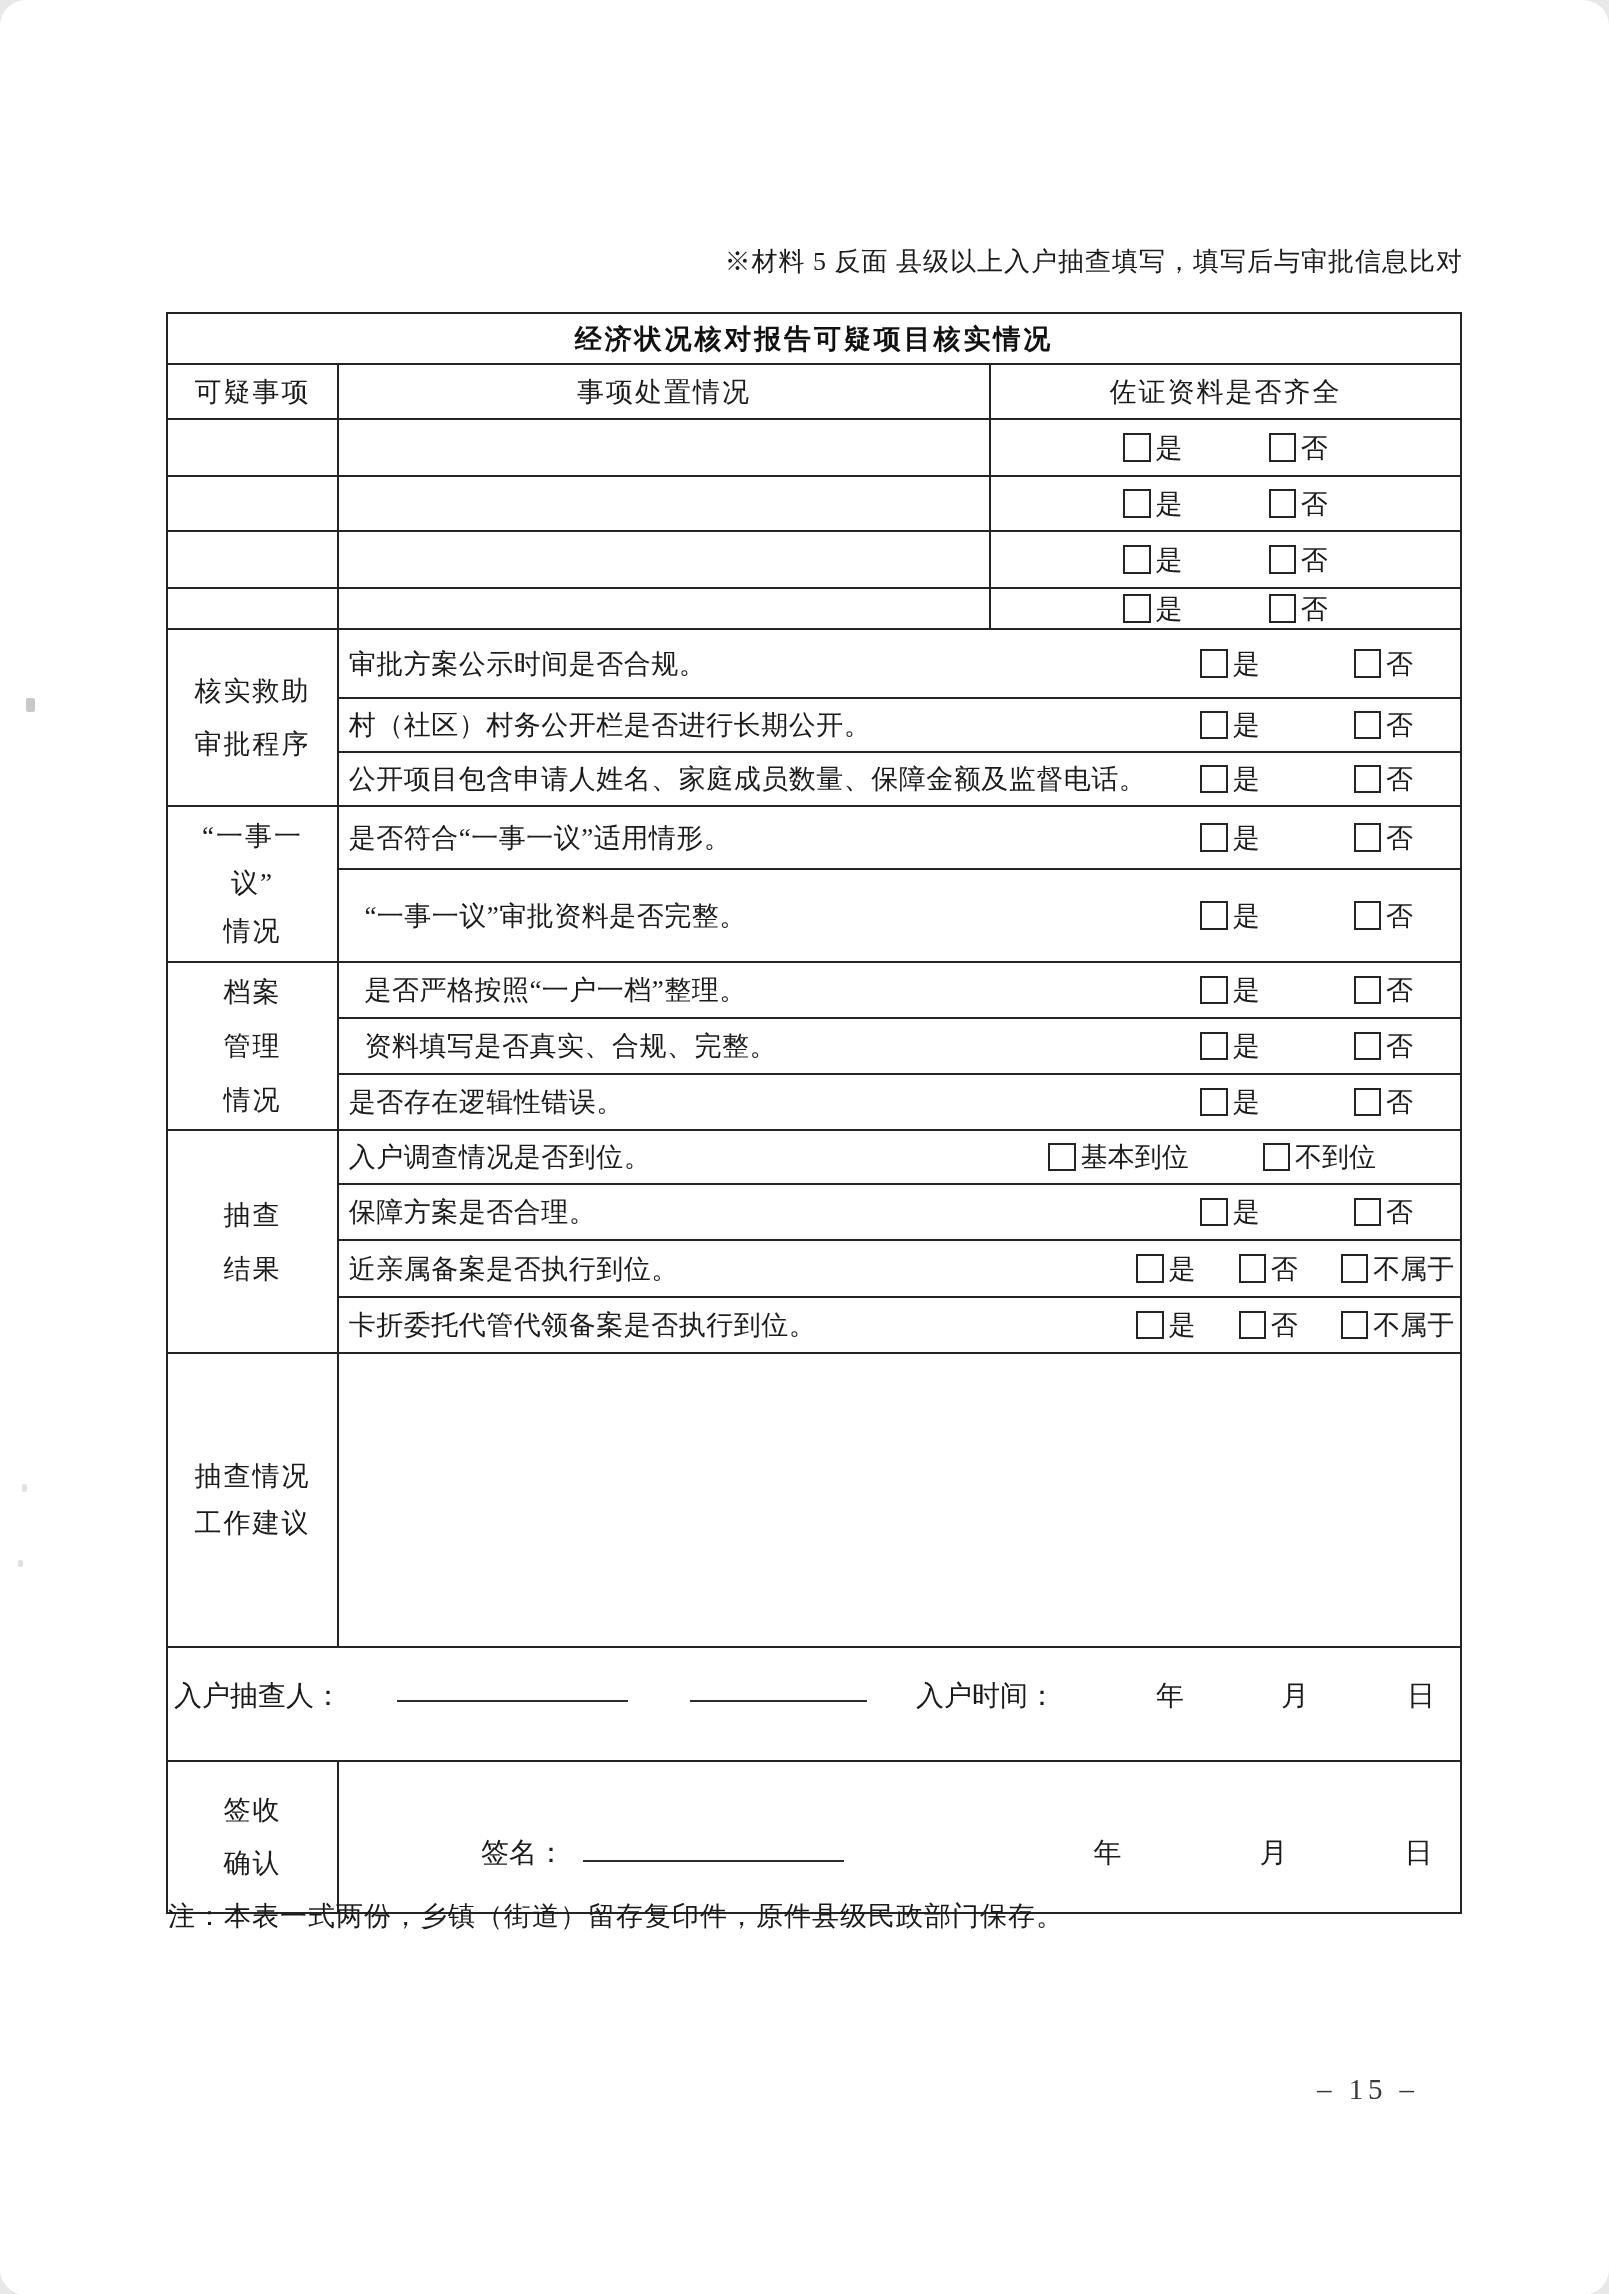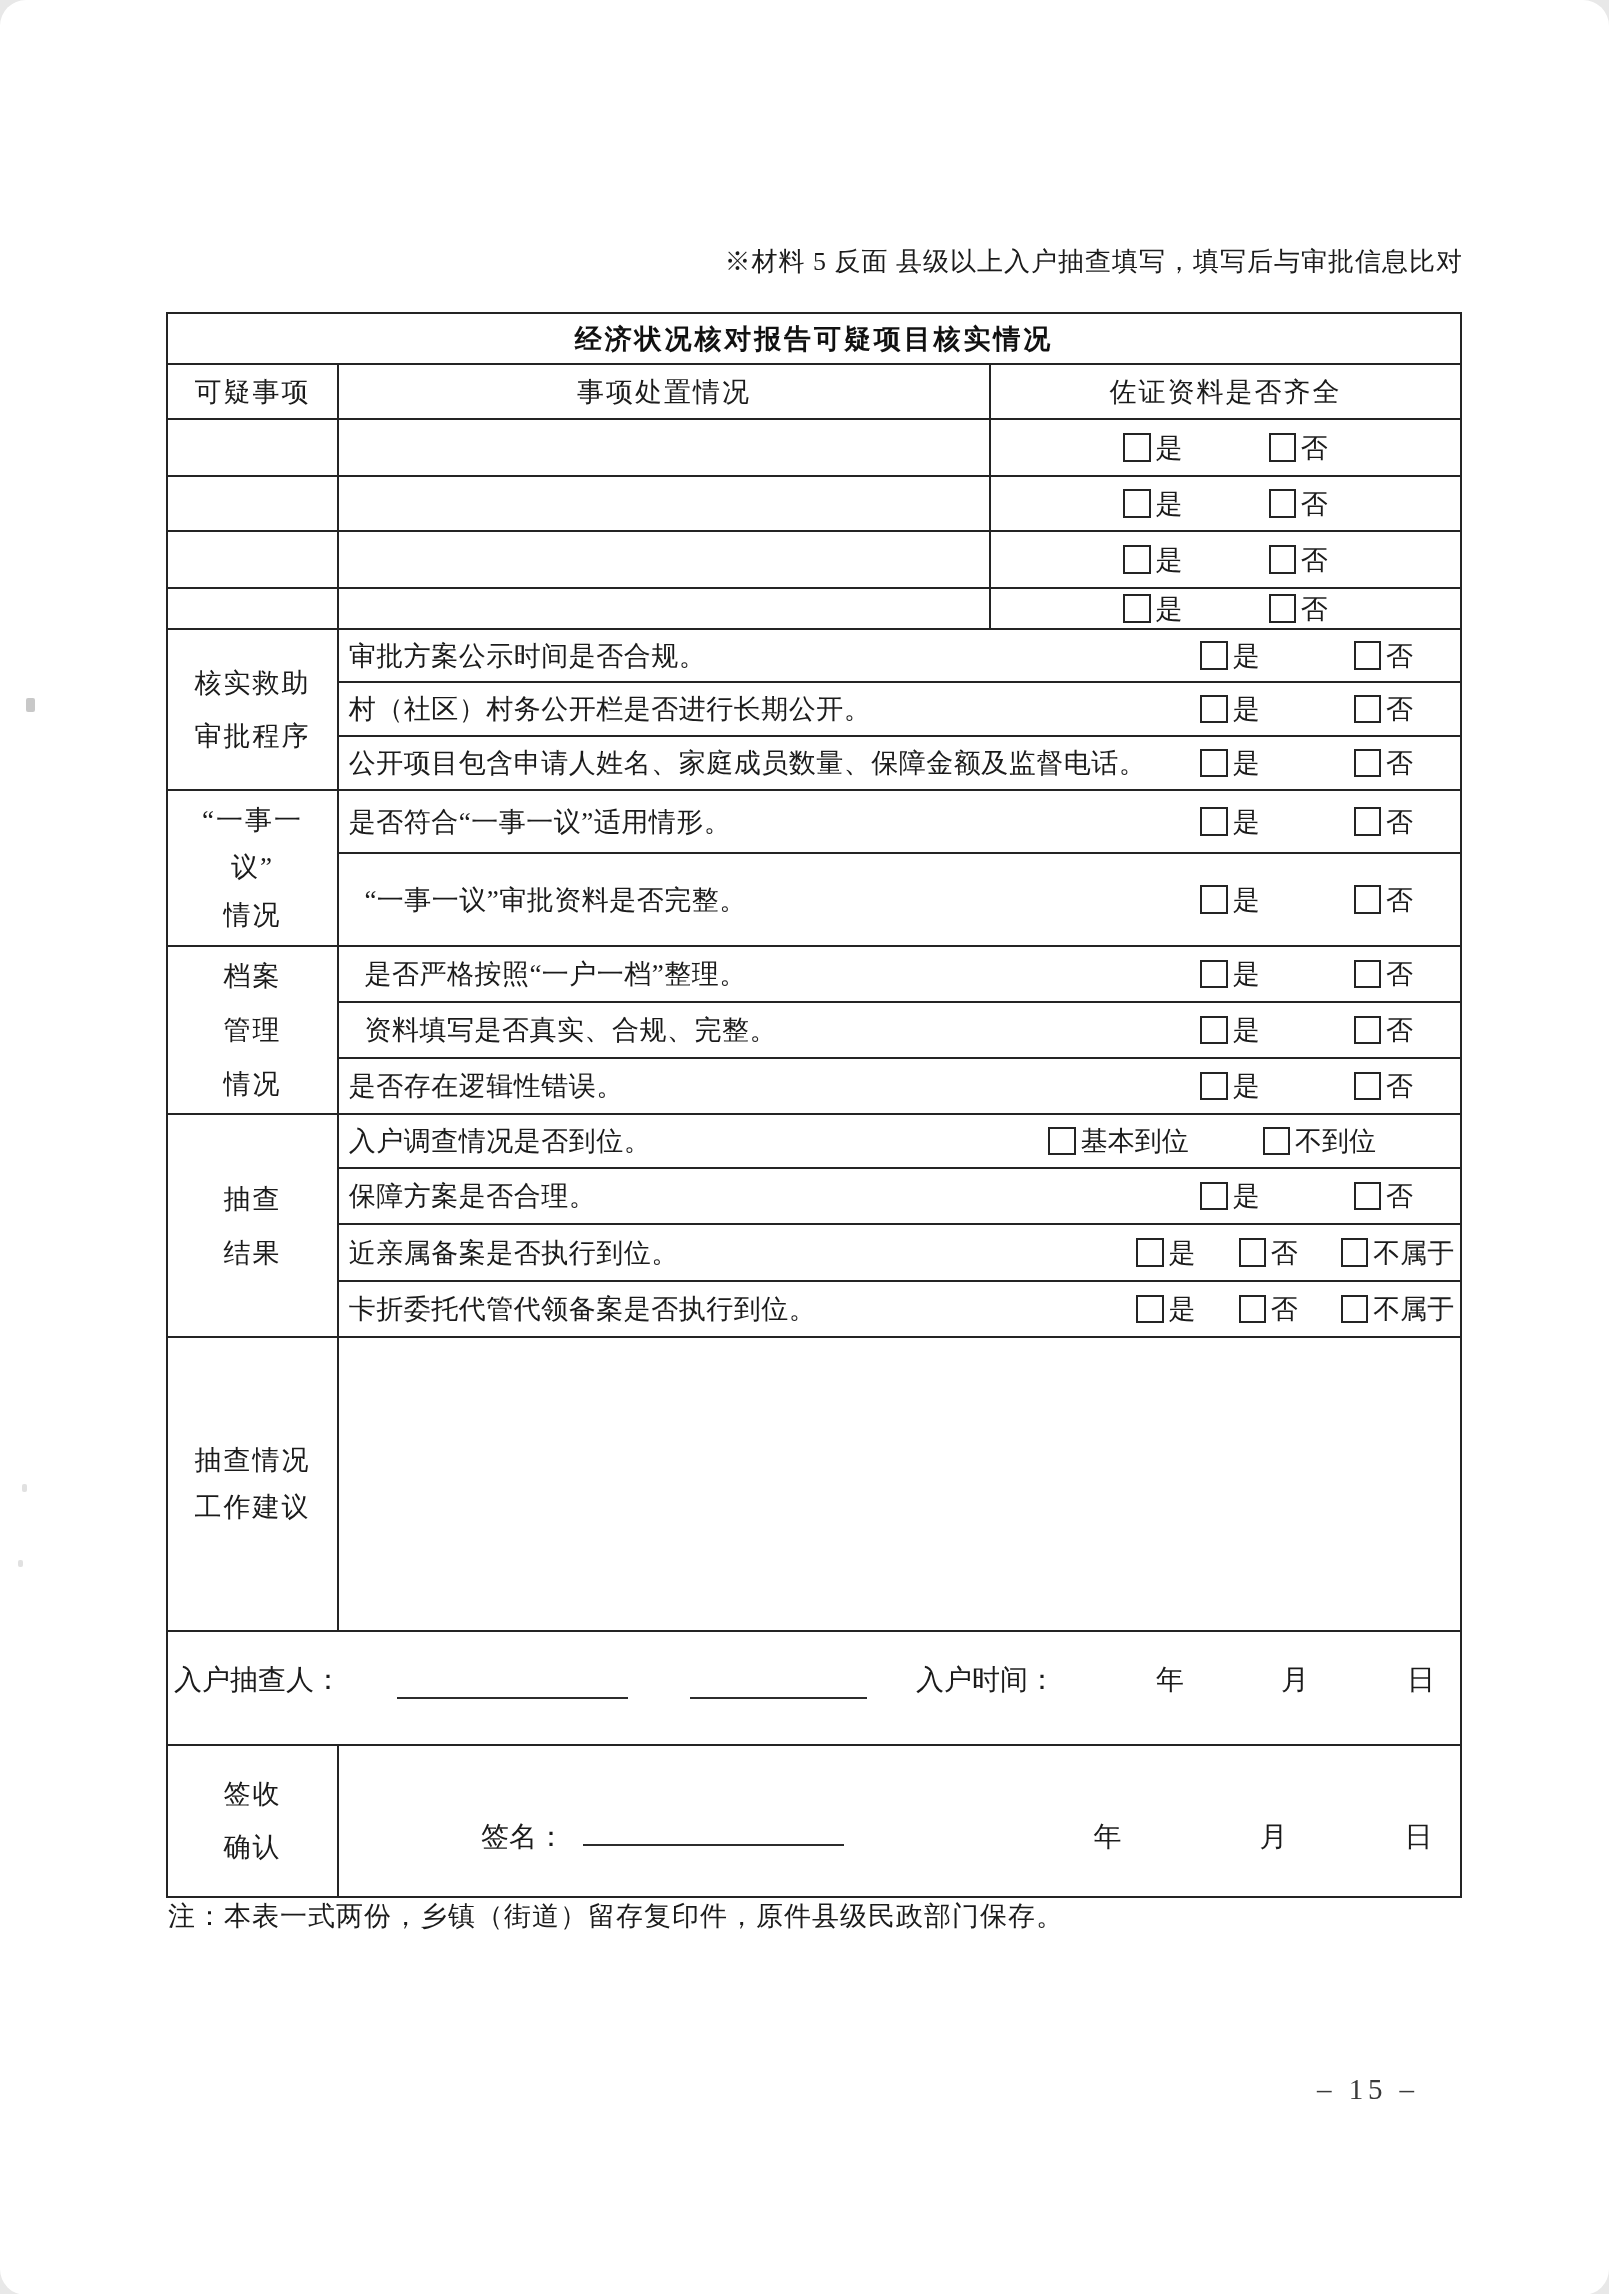--- a/index.html
+++ b/index.html
@@ -16,21 +16,21 @@
   table.form{
     border-collapse:collapse;table-layout:fixed;width:1294px;
     border:2.9px solid #212121;
   }
   table.form td{
     border:2px solid #242424;padding:0;vertical-align:middle;
     font-size:27px;overflow:hidden;
   }
   col.c1{width:171px}col.c2{width:652px}col.c3{width:471px}
   .h42{height:41px}.h52{height:51px}.h55{height:54px}.h56{height:55px}
-  .h57{height:56px}.h58{height:57px}.h60{height:53px}.h65{height:63px}
+  .h57{height:56px}.h58{height:57px}.h60{height:69px}.h65{height:63px}
   .h95{height:93px}.h117{height:114px}.h145{height:152px}.h301{height:294px}
   .title-cell{
     text-align:center;font-weight:bold;font-size:37px;letter-spacing:2.9px;
     font-family:Liberation Mono, monospace;color:#111;
   }
   .hdr{text-align:center;letter-spacing:2px;}
   .sec-label{
     text-align:center;white-space:pre-line;letter-spacing:2px;line-height:1.95;
   }
   .lh175{line-height:1.75}
@@ -46,21 +46,21 @@
   }
   .v2{margin-right:47px}
   .v2 .opt + .opt{margin-left:94px}
   .v3{margin-right:5.9px}
   .v3 .opt + .opt{margin-left:43px}
   .vA{margin-right:84px}
   .vA .opt + .opt{margin-left:74px}
   .opts-center{display:flex;justify-content:center;align-items:center;gap:86px;}
   .insp-cell{vertical-align:bottom;}
   .insp{
-    display:flex;align-items:flex-end;padding:0 0 15.6px 5.9px;
+    display:flex;align-items:center;padding:0 0 15.6px 5.9px;
     font-size:28px;white-space:nowrap;
   }
   .blank{display:inline-block;border-bottom:2px solid #2c2c2c;height:9.8px;}
   .b1{width:231px;margin-left:55px}
   .b2{width:177px;margin-left:62px}
   .tlabel{margin-left:49px}
   .yr{margin-left:100px}.mo{margin-left:97px}.dy{margin-left:98px}
   .signline{
     display:flex;align-items:baseline;padding-left:142px;position:relative;top:15.6px;
     font-size:28px;white-space:nowrap;

